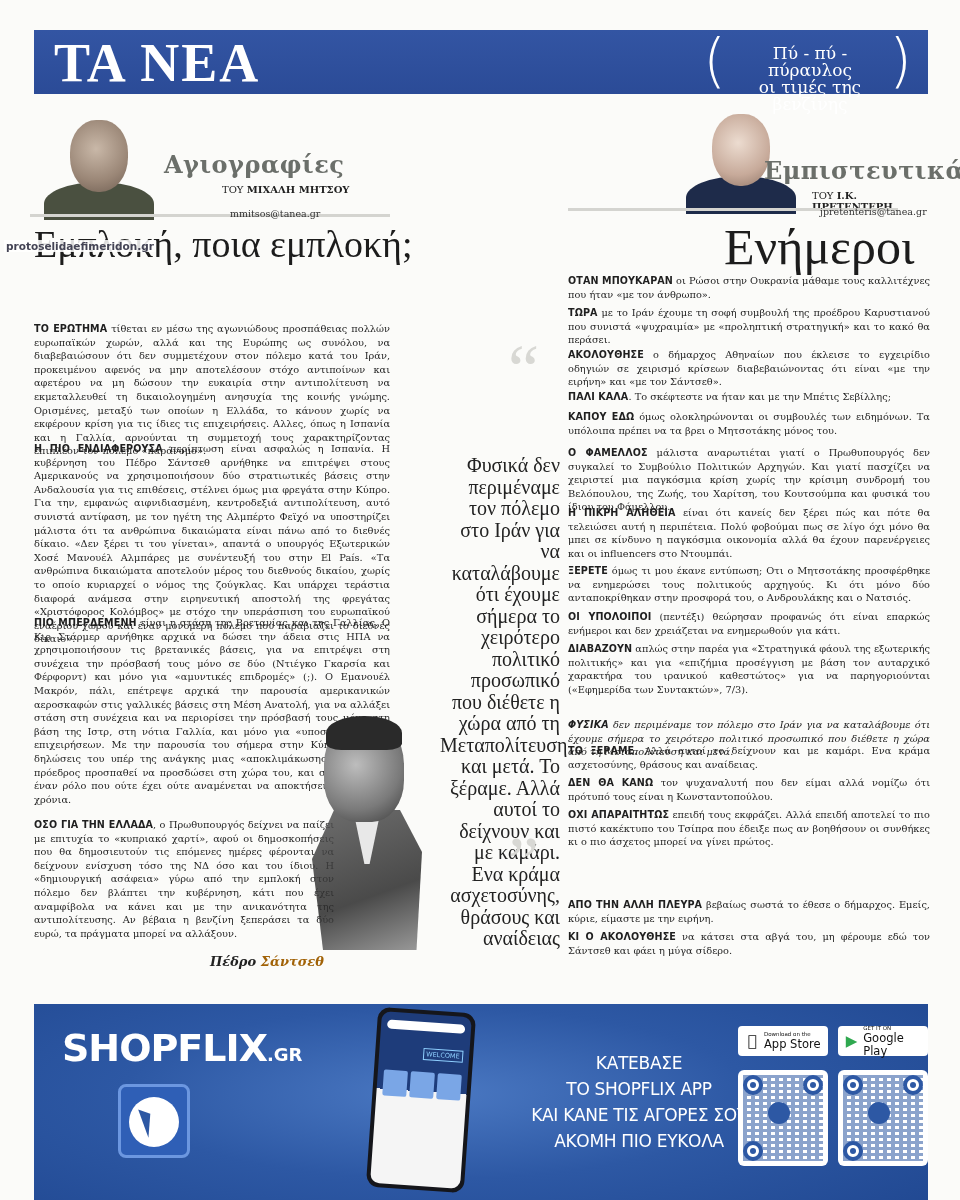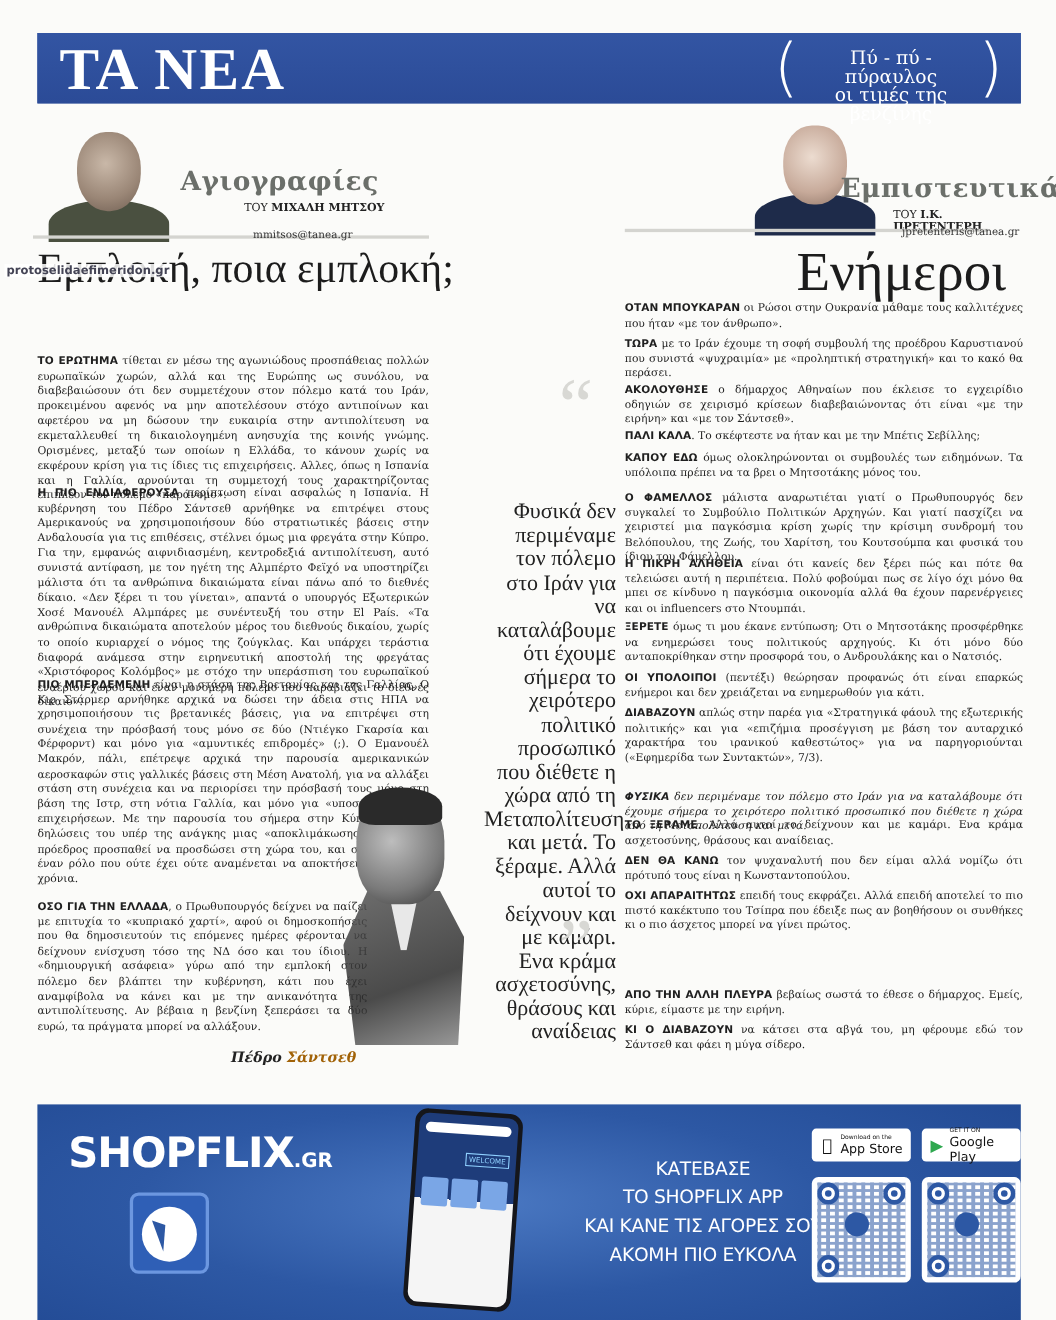--- a/index.html
+++ b/index.html
@@ -271,21 +271,21 @@
   <div class="para" style="left:0; top:336px; width:362px;"><span class="lead">Ο ΦΑΜΕΛΛΟΣ</span><span> μάλιστα αναρωτιέται γιατί ο Πρωθυπουργός δεν συγκαλεί το Συμβούλιο Πολιτικών Αρχηγών. Και γιατί πασχίζει να χειριστεί μια παγκόσμια κρίση χωρίς την κρίσιμη συνδρομή του Βελόπουλου, της Ζωής, του Χαρίτση, του Κουτσούμπα και φυσικά του ίδιου του Φάμελλου.</span></div>
   <div class="para" style="left:0; top:396px; width:362px;"><span class="lead">Η ΠΙΚΡΗ ΑΛΗΘΕΙΑ</span><span> είναι ότι κανείς δεν ξέρει πώς και πότε θα τελειώσει αυτή η περιπέτεια. Πολύ φοβούμαι πως σε λίγο όχι μόνο θα μπει σε κίνδυνο η παγκόσμια οικονομία αλλά θα έχουν παρενέργειες και οι influencers στο Ντουμπάι.</span></div>
   <div class="para" style="left:0; top:454px; width:362px;"><span class="lead">ΞΕΡΕΤΕ</span><span> όμως τι μου έκανε εντύπωση; Οτι ο Μητσοτάκης προσφέρθηκε να ενημερώσει τους πολιτικούς αρχηγούς. Κι ότι μόνο δύο ανταποκρίθηκαν στην προσφορά του, ο Ανδρουλάκης και ο Νατσιός.</span></div>
   <div class="para" style="left:0; top:500px; width:362px;"><span class="lead">ΟΙ ΥΠΟΛΟΙΠΟΙ</span><span> (πεντέξι) θεώρησαν προφανώς ότι είναι επαρκώς ενήμεροι και δεν χρειάζεται να ενημερωθούν για κάτι.</span></div>
   <div class="para" style="left:0; top:532px; width:362px;"><span class="lead">ΔΙΑΒΑΖΟΥΝ</span><span> απλώς στην παρέα για «Στρατηγικά φάουλ της εξωτερικής πολιτικής» και για «επιζήμια προσέγγιση με βάση τον αυταρχικό χαρακτήρα του ιρανικού καθεστώτος» για να παρηγοριούνται («Εφημερίδα των Συντακτών», 7/3).</span></div>
   <div class="para" style="left:0; top:608px; width:362px;font-style:italic;"><span class="lead">ΦΥΣΙΚΑ</span><span> δεν περιμέναμε τον πόλεμο στο Ιράν για να καταλάβουμε ότι έχουμε σήμερα το χειρότερο πολιτικό προσωπικό που διέθετε η χώρα από τη Μεταπολίτευση και μετά.</span></div>
   <div class="para" style="left:0; top:634px; width:362px;"><span class="lead">ΤΟ ΞΕΡΑΜΕ</span><span>. Αλλά αυτοί το δείχνουν και με καμάρι. Ενα κράμα ασχετοσύνης, θράσους και αναίδειας.</span></div>
   <div class="para" style="left:0; top:666px; width:362px;"><span class="lead">ΔΕΝ ΘΑ ΚΑΝΩ</span><span> τον ψυχαναλυτή που δεν είμαι αλλά νομίζω ότι πρότυπό τους είναι η Κωνσταντοπούλου.</span></div>
   <div class="para" style="left:0; top:698px; width:362px;"><span class="lead">ΟΧΙ ΑΠΑΡΑΙΤΗΤΩΣ</span><span> επειδή τους εκφράζει. Αλλά επειδή αποτελεί το πιο πιστό κακέκτυπο του Τσίπρα που έδειξε πως αν βοηθήσουν οι συνθήκες κι ο πιο άσχετος μπορεί να γίνει πρώτος.</span></div>
   <div class="para" style="left:0; top:788px; width:362px;"><span class="lead">ΑΠΟ ΤΗΝ ΑΛΛΗ ΠΛΕΥΡΑ</span><span> βεβαίως σωστά το έθεσε ο δήμαρχος. Εμείς, κύριε, είμαστε με την ειρήνη.</span></div>
-  <div class="para" style="left:0; top:820px; width:362px;"><span class="lead">ΚΙ Ο ΔΙΑΒΑΖΟΥΝ</span><span> να κάτσει στα αβγά του, μη φέρουμε εδώ τον Σάντσεθ και φάει η μύγα σίδερο.</span></div>
+  <div class="para" style="left:0; top:820px; width:362px;"><span class="lead">ΚΙ Ο ΑΚΟΛΟΥΘΗΣΕ</span><span> να κάτσει στα αβγά του, μη φέρουμε εδώ τον Σάντσεθ και φάει η μύγα σίδερο.</span></div>
 </div>
 
 <div class="ad">
   <div class="brand">
     <span>SHOPFLIX</span><small>.GR</small>
   </div>
   <div class="app-icon">
     <div class="circle"></div>
     <div class="cursor"></div>
   </div>

